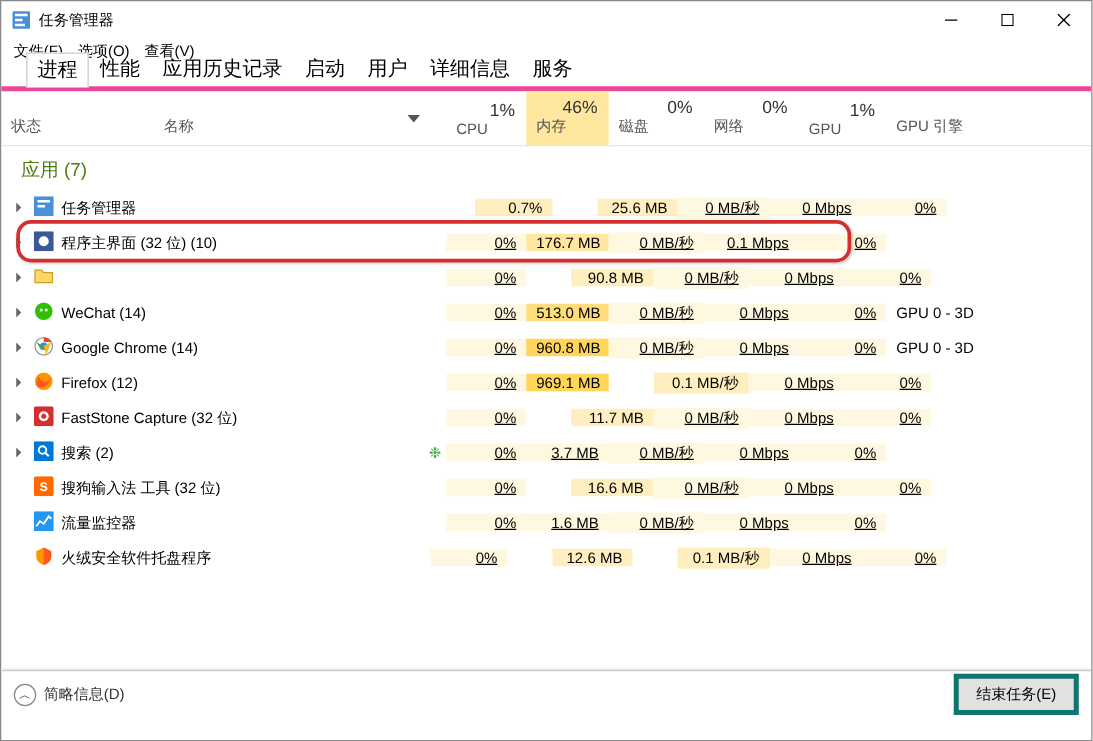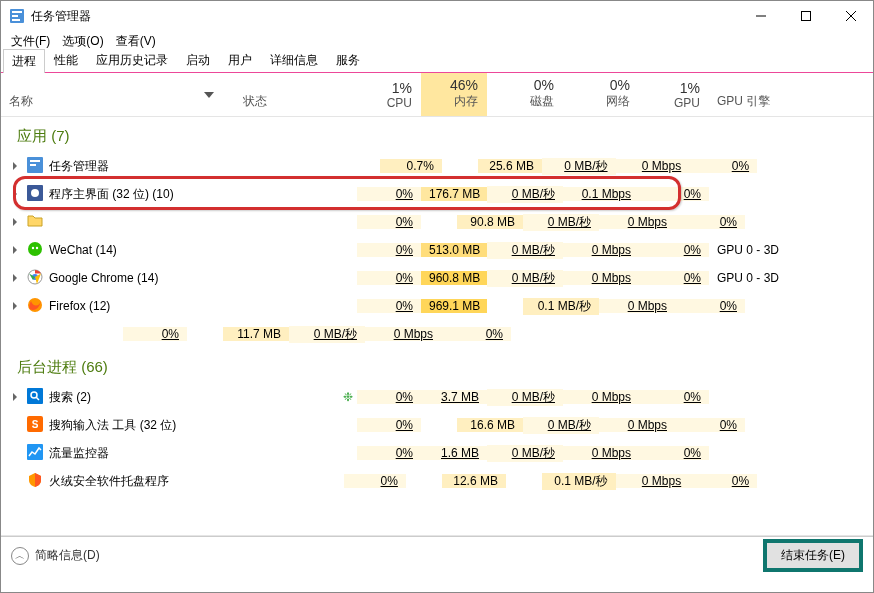--- a/index.html
+++ b/index.html
@@ -10,30 +10,30 @@
 .titlebar-icon { width: 16px; height: 16px; margin-right: 6px; }
 .titlebar-text { font-size: 12px; flex: 1; }
 .win-controls { display: flex; height: 30px; }
 .win-btn { width: 45px; height: 30px; display: flex; align-items: center; justify-content: center; cursor: pointer; }
 
 
 .menubar { height: 20px; display: flex; padding-left: 4px; font-size: 12px; }
 .menubar span { padding: 2px 6px; cursor: pointer; }
 
 
-.tabs { display: flex; border-bottom: 1px solid #ec4899; padding-left: 2px; font-size: 12px; height: 22px; align-items: flex-end; }
+.tabs { display: flex; border-bottom: 4px solid #ec4899; padding-left: 20px; font-size: 16px; height: 22px; align-items: flex-end; }
 .tab { padding: 3px 8px; cursor: pointer; border: 1px solid transparent; border-bottom: none; }
 .tab.active { border-color: #ccc; background: #fff; position: relative; top: 1px; }
 
 
 .table-wrap { position: relative; height: 463px; overflow: hidden; }
 .thead { display: flex; height: 44px; border-bottom: 1px solid #e5e5e5; font-size: 12px; color: #555; }
 .th { display: flex; flex-direction: column; justify-content: flex-end; padding: 4px 8px 6px 8px; border-right: 1px solid transparent; }
 .th .pct { text-align: right; font-size: 14px; color: #333; }
-.th .lbl { text-align: right; }
+.th .lbl { text-align: left; }
 .th.name { flex-direction: row; align-items: flex-end; }
 .th.name .sort { margin-left: auto; margin-right: 12px; align-self: center; }
 
 .col-name { width: 234px; }
 .col-status { width: 122px; }
 .col-cpu { width: 64px; text-align: right; }
 .col-mem { width: 66px; text-align: right; }
 .col-disk { width: 76px; text-align: right; }
 .col-net { width: 76px; text-align: right; }
 .col-gpu { width: 70px; text-align: right; }
@@ -116,29 +116,29 @@
   <div class="tab">性能</div>
   <div class="tab">应用历史记录</div>
   <div class="tab">启动</div>
   <div class="tab">用户</div>
   <div class="tab">详细信息</div>
   <div class="tab">服务</div>
 </div>
 
 <div class="table-wrap">
   <div class="thead">
+    <div class="th col-status">
+        <span class="lbl" style="text-align:left">状态</span>
+      </div>
     <div class="th name col-name">
       <span>名称</span>
       <span class="sort"><svg width="10" height="6" viewBox="0 0 10 6">
             <path d="M0 0 L10 0 L5 6 Z" fill="#555"></path>
           </svg></span>
     </div>
-    <div class="th col-status">
-        <span class="lbl" style="text-align:left">状态</span>
-      </div>
     <div class="th col-cpu">
         <span class="pct">1%</span>
         <span class="lbl">CPU</span>
       </div>
     <div class="th col-mem heat-2">
         <span class="pct">46%</span>
         <span class="lbl">内存</span>
       </div>
     <div class="th col-disk">
         <span class="pct">0%</span>
@@ -282,29 +282,41 @@
         </div>
         <div class="cell status-cell col-status"></div>
         <div class="cell num col-cpu heat-0">0%</div>
         <div class="cell num col-mem heat-4">969.1 MB</div>
         <div class="cell num col-disk heat-1">0.1 MB/秒</div>
         <div class="cell num col-net heat-0">0 Mbps</div>
         <div class="cell num col-gpu heat-0">0%</div>
         <div class="cell col-gpueng"></div>
       </div>
       <div class="row">
+        <div class="name-cell col-name">
+          <span class="expander">
+            <svg width="8" height="8" viewBox="0 0 8 8">
+              <path d="M2 0l4 4-4 4z" fill="#666"></path>
+            </svg>
+          </span>
+          <span><svg class="app-icon" viewBox="0 0 16 16">
+              <rect width="16" height="16" fill="#d32f2f" rx="2"></rect>
+              <circle cx="8" cy="8" r="4" fill="#fff"></circle>
+              <circle cx="8" cy="8" r="2" fill="#d32f2f"></circle>
+            </svg></span>
+          <span class="proc-name">FastStone Capture (32 位)</span>
+        </div>
         <div class="cell status-cell col-status"></div>
         <div class="cell num col-cpu heat-0">0%</div>
         <div class="cell num col-mem heat-1">11.7 MB</div>
         <div class="cell num col-disk heat-0">0 MB/秒</div>
         <div class="cell num col-net heat-0">0 Mbps</div>
         <div class="cell num col-gpu heat-0">0%</div>
         <div class="cell col-gpueng"></div>
       </div>
-      <div class="group-header">后台进程 (66)</div>
       <div class="row">
         <div class="name-cell col-name">
           <span class="expander">
             <svg width="8" height="8" viewBox="0 0 8 8">
               <path d="M2 0l4 4-4 4z" fill="#666"></path>
             </svg>
           </span>
           <span><svg class="app-icon" viewBox="0 0 16 16">
               <rect width="16" height="16" fill="#0078d7" rx="1"></rect>
               <circle cx="7" cy="7" r="3" fill="none" stroke="#fff" stroke-width="1.5"></circle>

